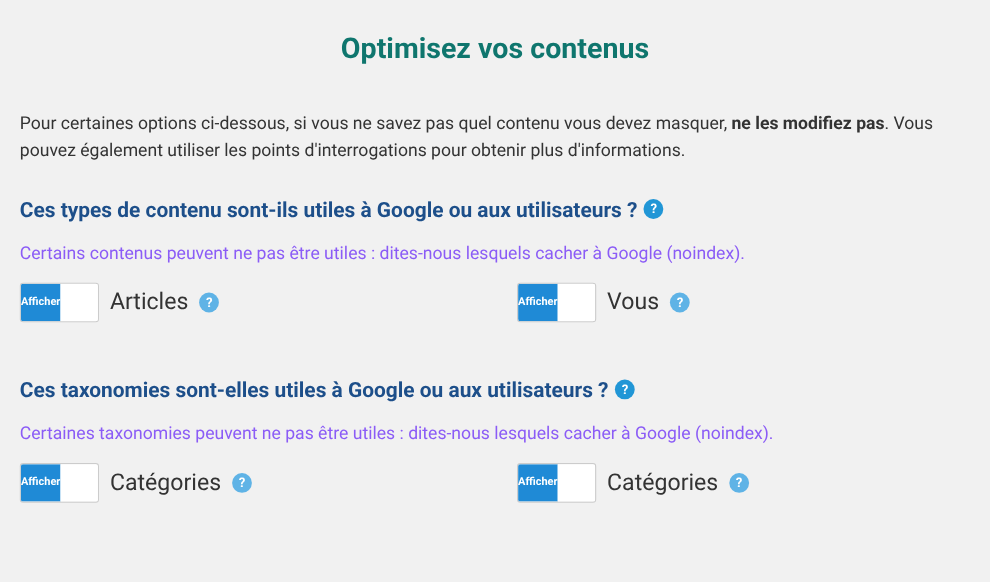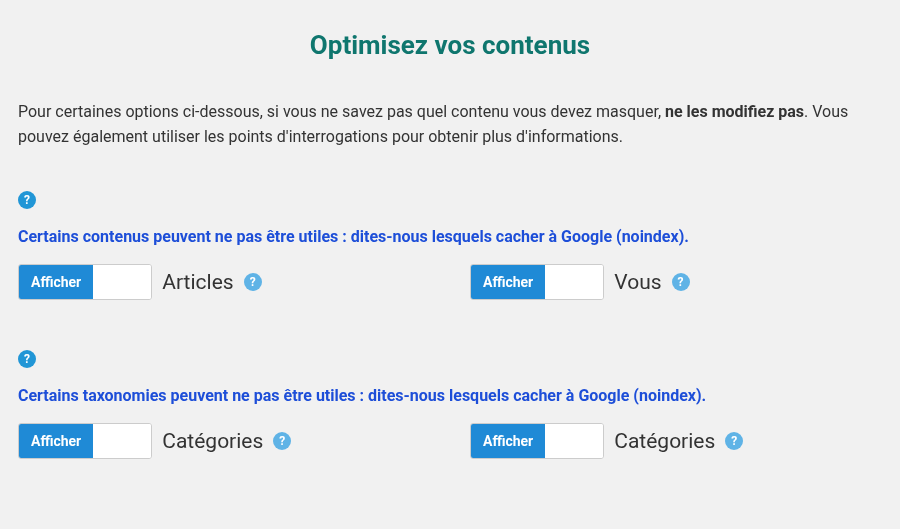--- a/index.html
+++ b/index.html
@@ -18,37 +18,36 @@
     text-align: center;
     font-size: 26px;
     font-weight: 700;
     color: #0f766e;
     margin: 12px 0 40px 0;
   }
   .intro {
     font-size: 16px;
     line-height: 1.55;
     color: #333;
-    margin-bottom: 41px;
+    margin-bottom: 29px;
   }
   .intro strong { font-weight: 700; }
   h2.section-title {
     font-size: 19px;
     font-weight: 700;
     color: #1d4f8a;
     margin: 0 0 8px 0;
     display: flex;
     align-items: center;
     gap: 6px;
   }
   .section-desc {
     font-size: 16px;
-    color: #1d4ed8;
+    color: #8b5cf6;
     margin: 18px 0 18px 0;
-    font-weight: bold;
   }
   .row {
     display: flex;
     gap: 40px;
     margin-bottom: 50px;
   }
   .col {
     flex: 1;
     display: flex;
     align-items: center;
@@ -59,22 +58,22 @@
     border: 1px solid #ccc;
     border-radius: 3px;
     overflow: hidden;
     background: #fff;
     height: 34px;
   }
   .toggle .opt {
     display: flex;
     align-items: center;
     justify-content: center;
-    padding: 0 12px;
-    font-size: 14px;
+    padding: 0 0;
+    font-size: 10px;
     font-weight: 700;
     cursor: pointer;
     user-select: none;
     min-width: 34px;
   }
   .toggle .opt.active {
     background: #1f8ad6;
     color: #fff;
   }
   .toggle .opt.inactive {
@@ -107,20 +106,21 @@
 <body>
 
 <div class="page">
   <h1 class="page-title">Optimisez vos contenus</h1>
 
   <p class="intro">
     <span>Pour certaines options ci-dessous, si vous ne savez pas quel contenu vous devez masquer, </span><strong>ne les modifiez pas</strong><span>. Vous pouvez également utiliser les points d'interrogations pour obtenir plus d'informations.</span>
   </p>
 
   <h2 class="section-title">
+    <span>Ces types de contenu sont-ils utiles à Google ou aux utilisateurs ?</span>
     <span class="help">?</span>
   </h2>
   <p class="section-desc">Certains contenus peuvent ne pas être utiles : dites-nous lesquels cacher à Google (noindex).</p>
   <div class="row">
     <div class="col">
       <div class="toggle">
         <div class="opt active">Afficher</div>
         <div class="opt inactive"></div>
       </div>
       <span class="item-label">Articles</span>
@@ -130,23 +130,24 @@
       <div class="toggle">
         <div class="opt active">Afficher</div>
         <div class="opt inactive"></div>
       </div>
       <span class="item-label">Vous</span>
       <span class="help light">?</span>
     </div>
   </div>
 
   <h2 class="section-title">
+    <span>Ces taxonomies sont-elles utiles à Google ou aux utilisateurs ?</span>
     <span class="help">?</span>
   </h2>
-  <p class="section-desc">Certains taxonomies peuvent ne pas être utiles : dites-nous lesquels cacher à Google (noindex).</p>
+  <p class="section-desc">Certaines taxonomies peuvent ne pas être utiles : dites-nous lesquels cacher à Google (noindex).</p>
   <div class="row" style="margin-bottom:0;">
     <div class="col">
       <div class="toggle">
         <div class="opt active">Afficher</div>
         <div class="opt inactive"></div>
       </div>
       <span class="item-label">Catégories</span>
       <span class="help light">?</span>
     </div>
     <div class="col">

